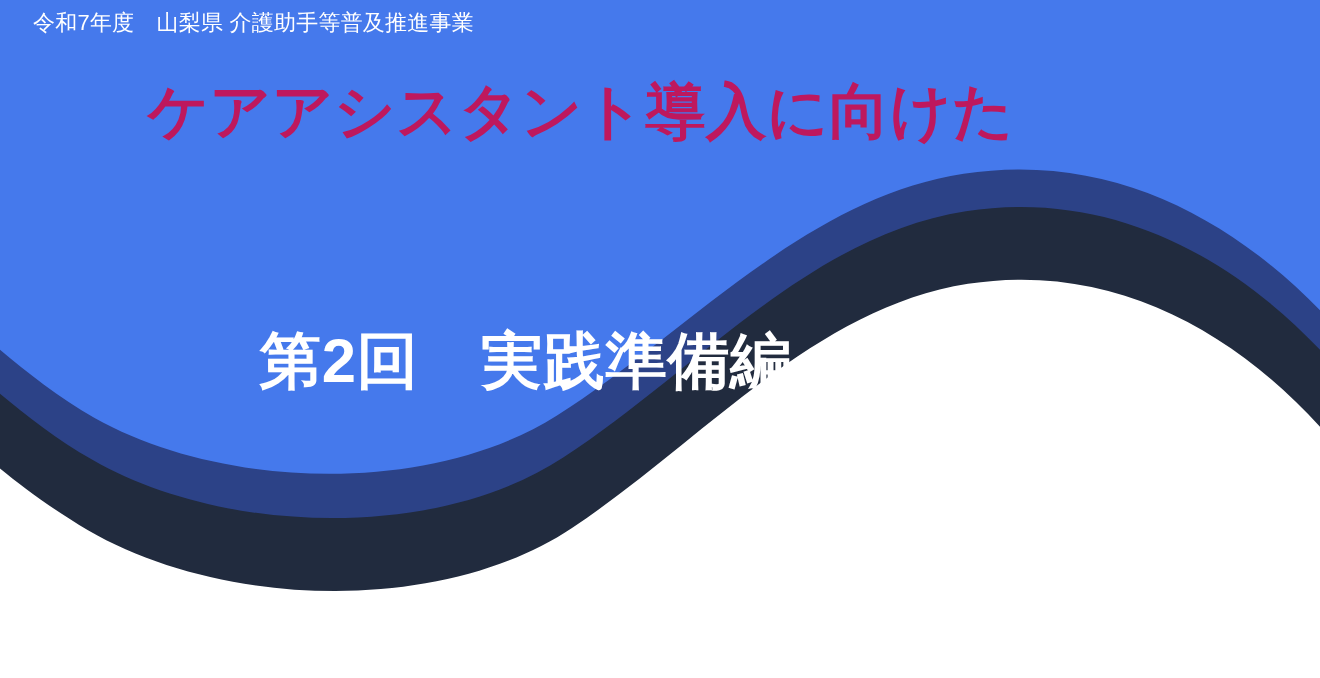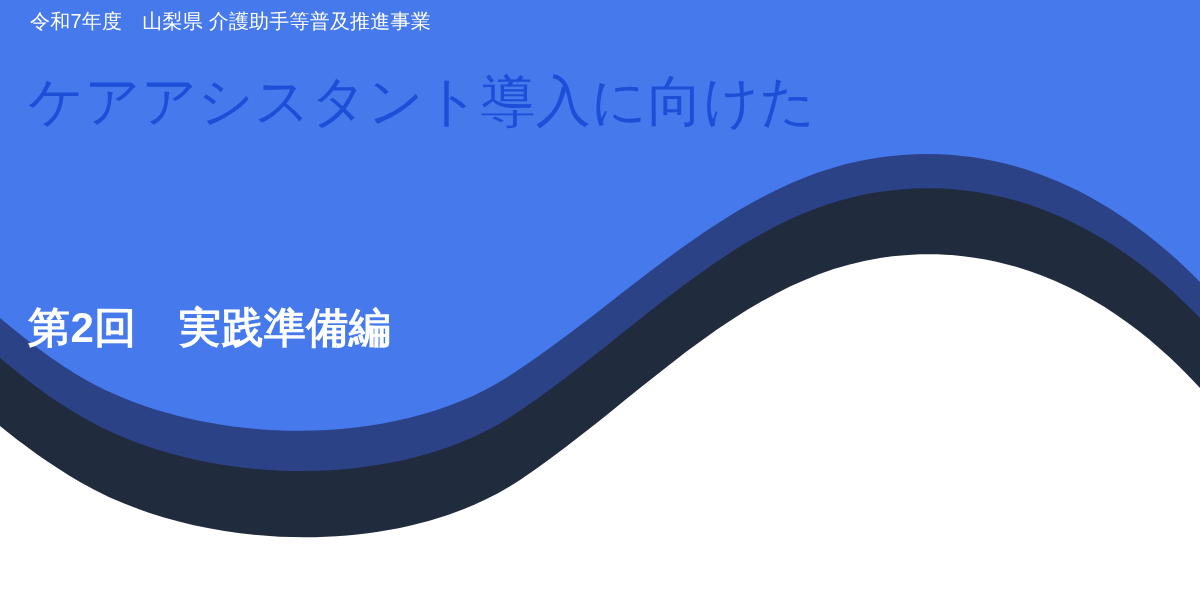--- a/index.html
+++ b/index.html
@@ -29,21 +29,21 @@
     display: block;
   }
 
   
   #text-layer {
     position: absolute;
     inset: 0;
     z-index: 5;
     pointer-events: none;
   }
-  #text-layer > * { pointer-events: auto; }
+  #text-layer > * { pointer-events: auto; text-align: center; }
 
   .eyebrow {
     position: absolute;
     left: 30px;
     top: 9px;
     font-size: 20px;
     line-height: 1.25;
     font-weight: 400;
     color: #ffffff;
     letter-spacing: 0.01em;
@@ -53,35 +53,35 @@
   .title-block {
     position: absolute;
     left: 28px;
     top: 66px;
     width: 1000px;
   }
   .title-line {
     display: block;
     font-size: 55px;
     line-height: 70px;
-    font-weight: 400;
-    color: #1d4ed8;
+    font-weight: 700;
+    color: #be185d;
     letter-spacing: 0.005em;
     white-space: nowrap;
   }
 
   .subtitle-block {
     position: absolute;
     left: 28px;
     top: 297px;
     width: 900px;
   }
   .subtitle-line {
     display: block;
-    font-size: 42px;
+    font-size: 56px;
     line-height: 62px;
     font-weight: 700;
     color: #ffffff;
     letter-spacing: 0.01em;
     white-space: pre;
   }
 </style>
 </head>
 <body>
 

